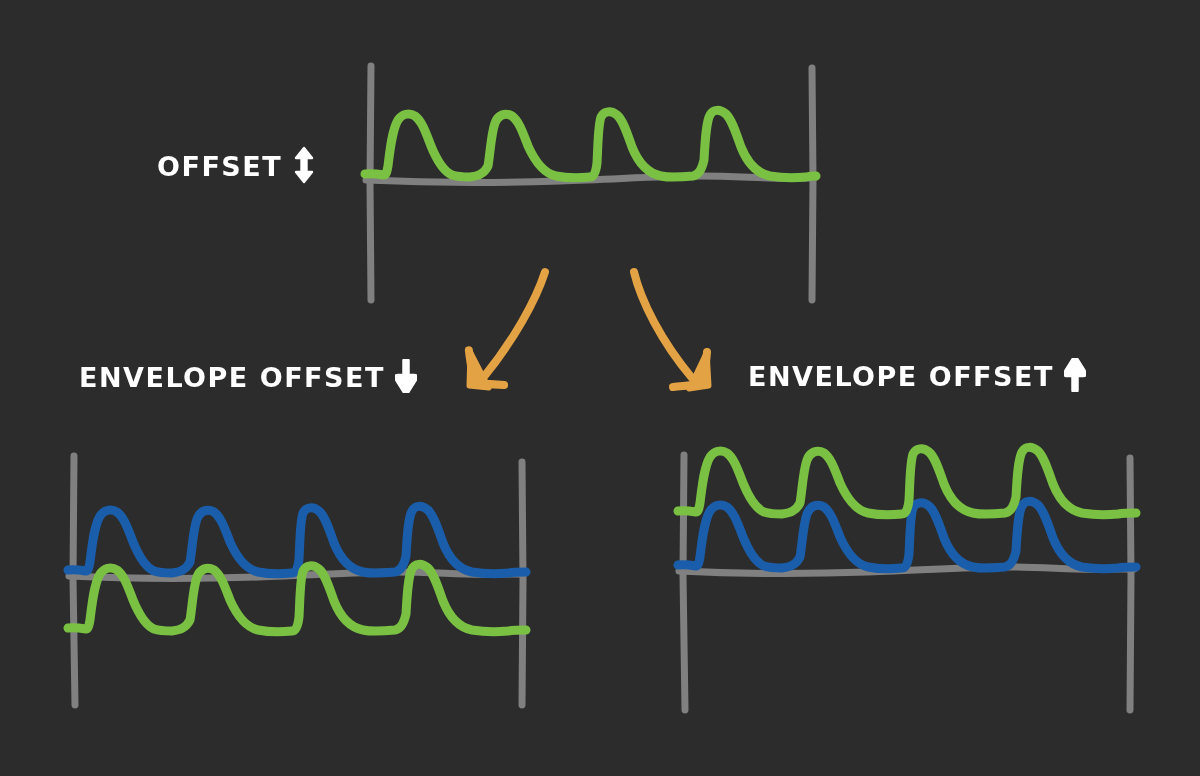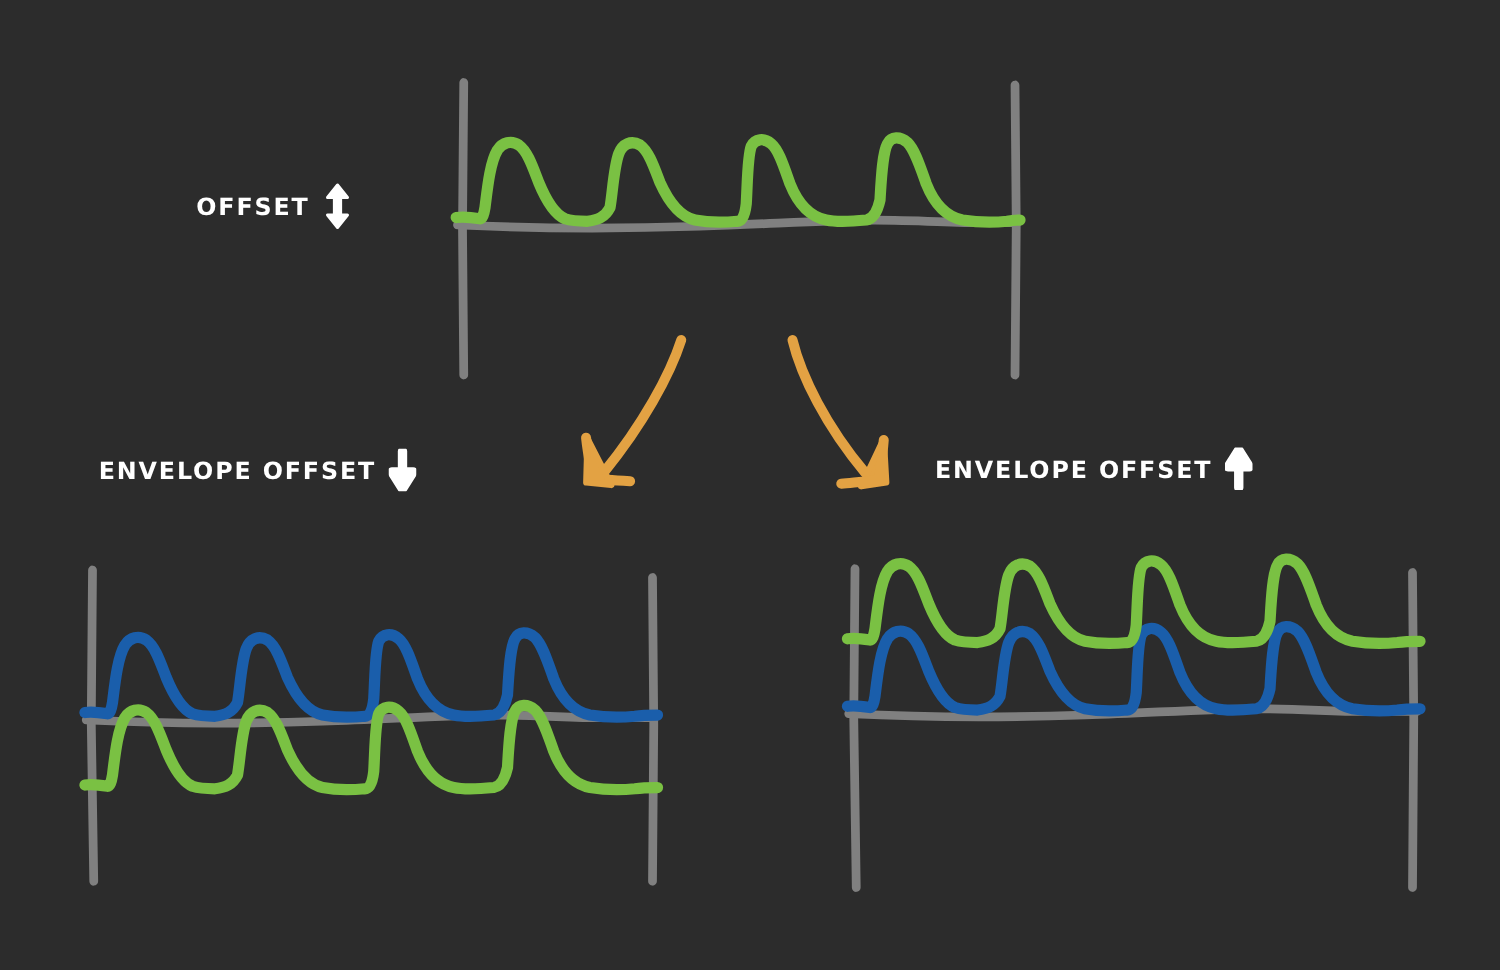--- a/index.html
+++ b/index.html
@@ -28,21 +28,21 @@
     font-family: "DejaVu Sans", sans-serif;
     font-weight: 700;
     letter-spacing: 1.5px;
     white-space: nowrap;
     display: flex;
     align-items: center;
     gap: 10px;
     user-select: none;
   }
   .label .txt {
-    font-size: 19px;
+    font-size: 27px;
     line-height: 1;
   }
   .label .glyph {
     display: inline-block;
     line-height: 1;
   }
   #label-offset {
     left: 157px;
     top: 146px;
   }

